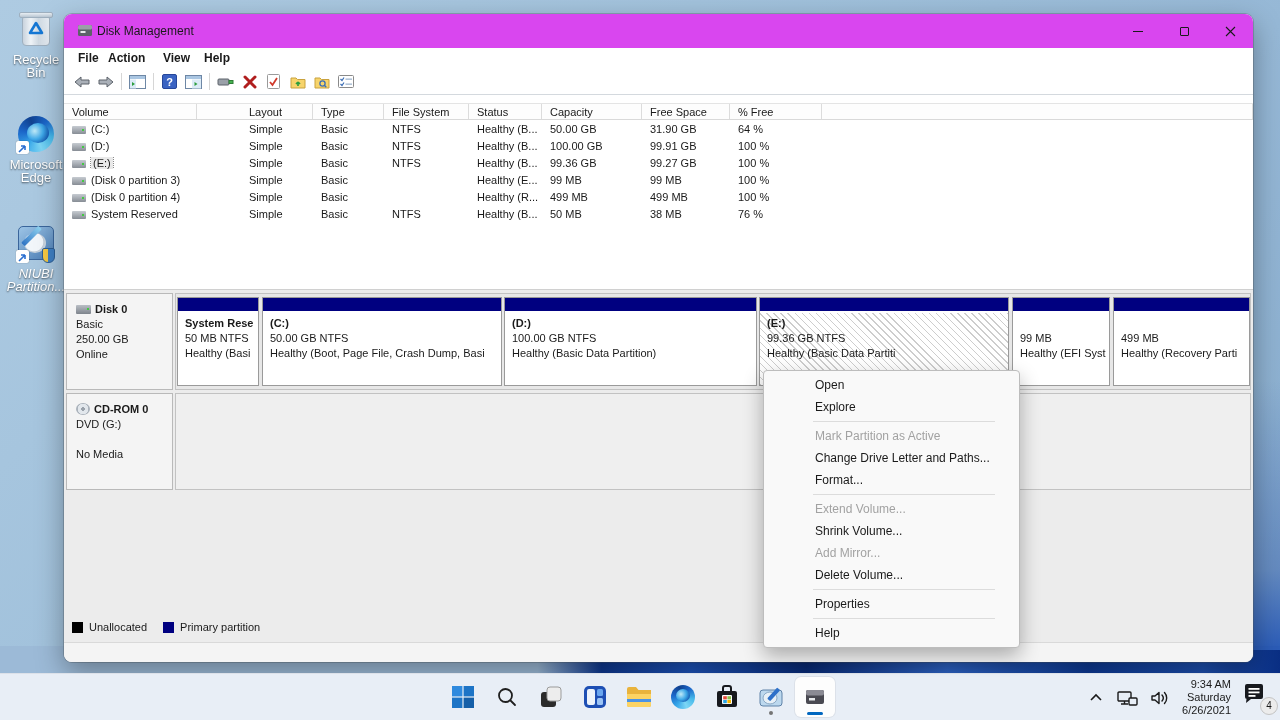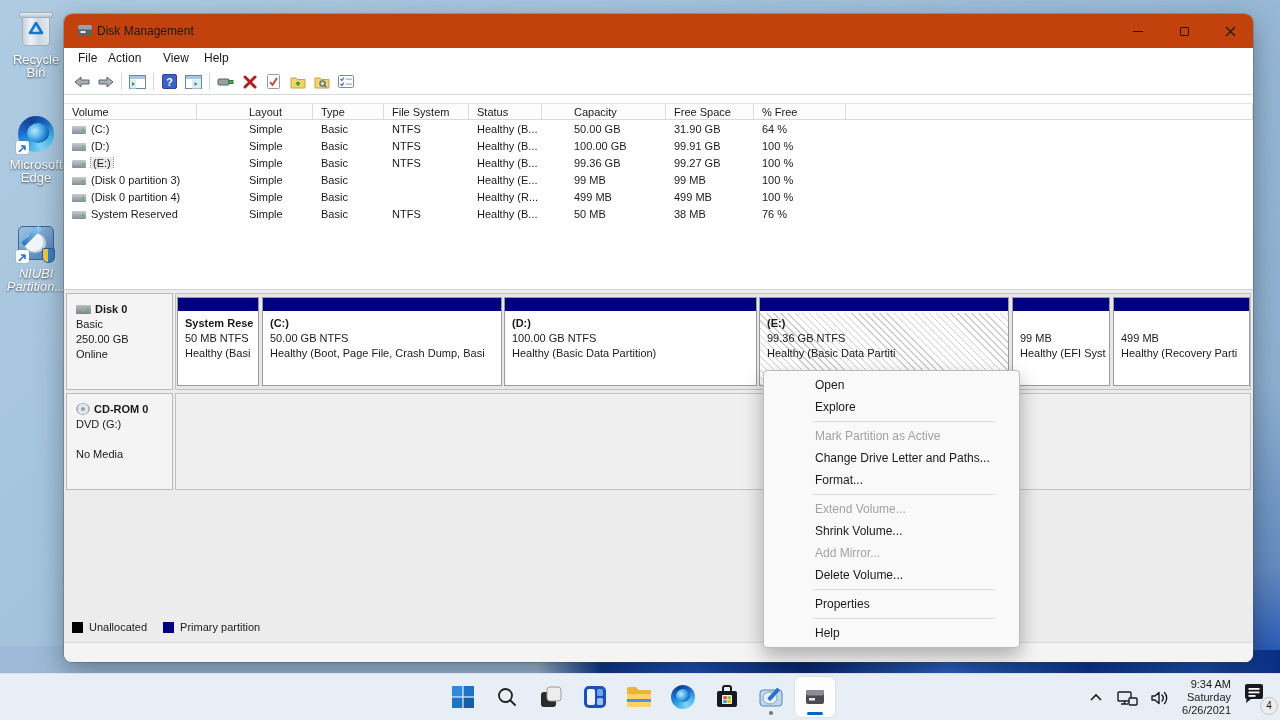--- a/index.html
+++ b/index.html
@@ -30,43 +30,43 @@
     background:radial-gradient(circle at 35% 40%, #bfe9f7 0%, #3fa9e8 45%, #1356ae 80%); }
   .niubi{ position:absolute; left:3px; top:4px; width:36px; height:34px; border-radius:5px;
     background:linear-gradient(145deg,#9cc4e6,#4a7cb4 70%,#36movie 100%); background:linear-gradient(145deg,#9cc4e6,#4a7cb4); border:1px solid #3a659b; }
   .niubi::before{ content:""; position:absolute; left:5px; top:6px; width:22px; height:20px; border-radius:50%; background:radial-gradient(circle at 45% 45%,#f2f6fa 55%,#c0ccd8 60%,#e6edf3); }
   .niubi-pen{ position:absolute; left:14px; top:2px; width:5px; height:24px; background:linear-gradient(#8fd2f0,#2f74c4); transform:rotate(45deg); border-radius:1px; }
   .niubi-shield{ position:absolute; right:2px; bottom:1px; width:13px; height:15px; border-radius:2px 2px 6px 6px; background:linear-gradient(90deg,#f4c742 50%,#3e7ec2 50%); border:1px solid #2d5e94; }
 
   
   .win{ position:absolute; left:64px; top:14px; width:1189px; height:648px; background:#fff;
     border-radius:8px; box-shadow:0 10px 28px rgba(0,0,0,.35), 0 0 0 1px rgba(90,100,110,.35); overflow:hidden; z-index:2; }
-  .tbar{ position:relative; height:34px; background:#c2410c; }
+  .tbar{ position:relative; height:34px; background:#d946ef; }
   .tbar .ttl{ position:absolute; left:33px; top:10px; font-size:12px; color:#1a1a1a; }
   .app-ico{ position:absolute; left:13px; top:9px; width:16px; height:15px; }
   .wbtn{ position:absolute; top:0; width:46px; height:34px; display:flex; align-items:center; justify-content:center; }
   .wbtn.min{ right:92px; } .wbtn.max{ right:46px; } .wbtn.cls{ right:0; }
   .glyph-min{ width:10px; height:1px; background:#1a1a1a; }
   .glyph-max{ width:9px; height:9px; border:1px solid #1a1a1a; border-radius:1px; }
 
   .mbar{ position:relative; height:21px; background:#fff; font-size:12px; color:#1a1a1a; }
-  .mitem{ position:absolute; top:3px; }
+  .mitem{ position:absolute; top:3px;font-weight:bold; }
 
   .tools{ position:relative; height:26px; background:#fff; border-bottom:1px solid #d4d9de; display:flex; align-items:center; gap:7px; padding-left:9px; }
   .tsep{ width:1px; height:17px; background:#d6d6d6; }
   .ti{ width:17px; height:16px; display:flex; align-items:center; justify-content:center; }
 
   
   .list{ position:absolute; left:0; top:82px; width:100%; height:193px; background:#fff; font-size:11px; color:#1a1a1a; }
   .lvh{ display:flex; height:17px; margin-top:7px; background:#fdfdfd; border-top:1px solid #e4e4e4; border-bottom:1px solid #d9d9d9; }
   .lvh .hc{ border-right:1px solid #dcdcdc; padding:2px 0 0 8px; overflow:hidden; white-space:nowrap; }
   .lvr{ display:flex; height:17px; align-items:center; }
   .lvr .cc{ padding-left:8px; overflow:hidden; white-space:nowrap; }
   .c-vol{ width:133px; } .c-lay{ width:72px;margin-left:44px; } .c-type{ width:71px; } .c-fs{ width:85px; }
-  .c-st{ width:73px; } .c-cap{ width:100px;margin-left:24px; } .c-free{ width:88px; } .c-pct{ width:92px; } .c-blank{ flex:1; }
+  .c-st{ width:73px; } .c-cap{ width:100px; } .c-free{ width:88px; } .c-pct{ width:92px; } .c-blank{ flex:1; }
   .vol-ico{ display:inline-block; width:14px; height:8px; margin-right:5px; vertical-align:middle; border-radius:1px;
     background:linear-gradient(#c6cbd1,#878d95); position:relative; }
   .vol-ico::after{ content:""; position:absolute; right:2px; top:3px; width:2px; height:2px; background:#43c943; }
   .focusbox{ background:#e9e9e9; outline:1px dotted #8a8a8a; padding:0 2px; }
 
   
   .dview{ position:absolute; left:0; top:275px; width:100%; height:353px; background:#ececec; border-top:1px solid #d0d0d0; font-size:11px; color:#1a1a1a; }
   .drow{ position:absolute; left:2px; width:1185px; height:97px; }
   .drow1{ top:3px; } .drow2{ top:103px; }
   .dlabel{ position:absolute; left:0; top:0; width:107px; height:100%; background:#f4f4f4; border:1px solid #b9b9b9; padding:8px 0 0 9px; line-height:15px; }

